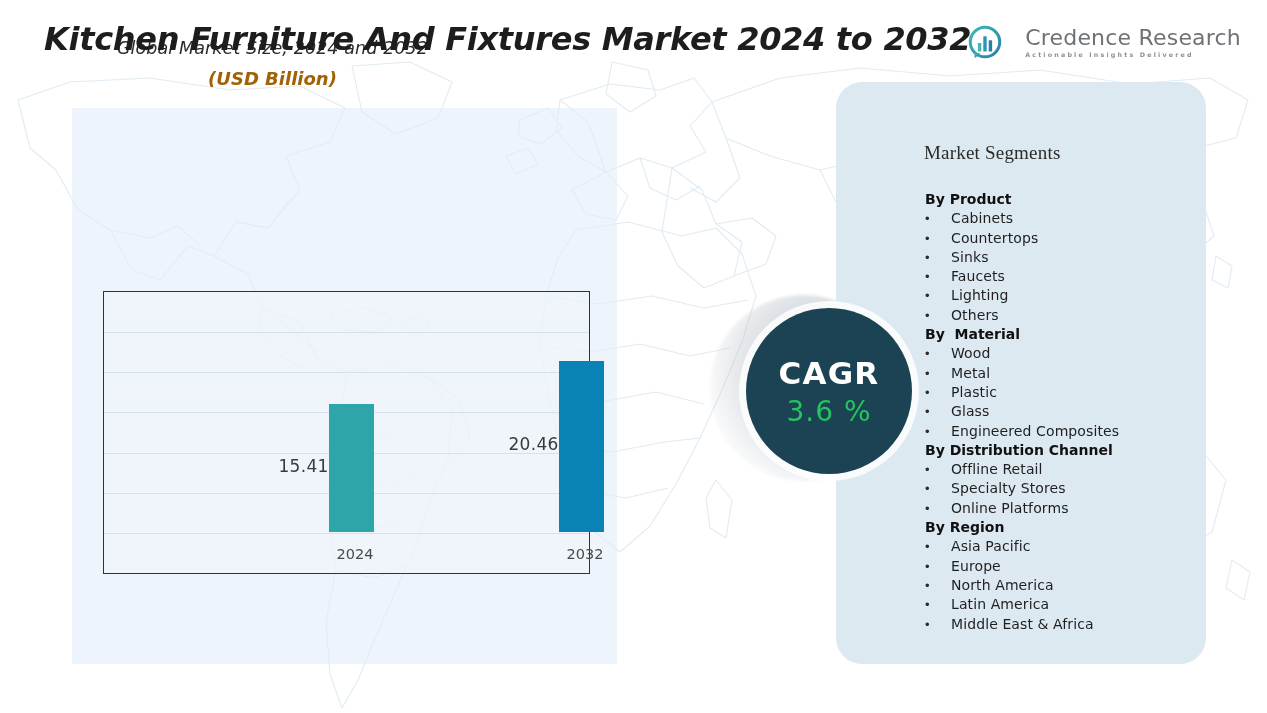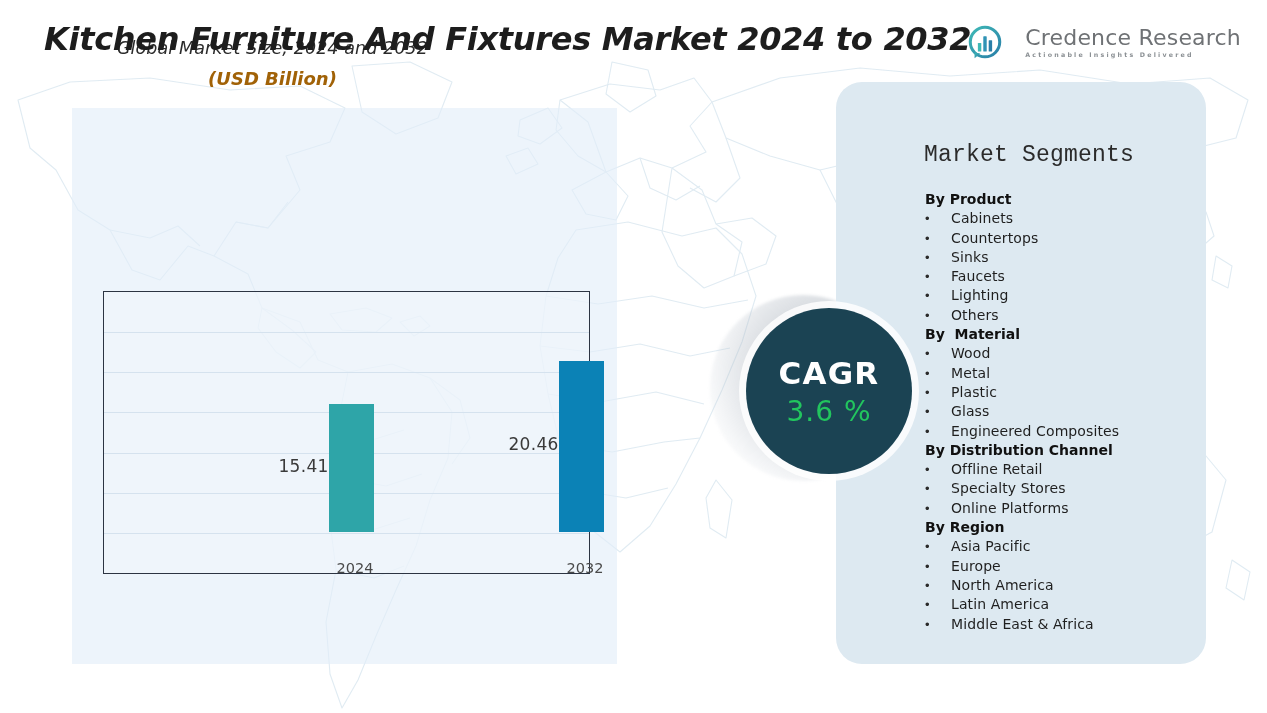--- a/index.html
+++ b/index.html
@@ -142,21 +142,21 @@
     font-family: "DejaVu Sans", sans-serif;
     font-size: 17px;
     color: #3a3a3a;
     margin-bottom: 5px;
     letter-spacing: 0.3px;
   }
   .bar-rect { width: 100%; }
   .bar-label {
     position: absolute;
     top: 100%;
-    margin-top: 28px;
+    margin-top: 14px;
     font-family: "DejaVu Sans", sans-serif;
     font-size: 14.5px;
     color: #4a4a4a;
     white-space: nowrap;
   }
 
   
   #cagr-shadow {
     position: absolute;
     left: 710px; top: 295px;
@@ -200,22 +200,22 @@
     position: absolute;
     left: 836px; top: 82px;
     width: 370px; height: 582px;
     background: #dde9f1;
     border-radius: 26px;
     z-index: 4;
   }
   #segments-heading {
     position: absolute;
     left: 88px; top: 60px;
-    font-family: Liberation Mono, monospace;
-    font-size: 23px;
+    font-family: Liberation Serif, serif;
+    font-size: 19px;
     font-weight: 400;
     color: #2b2b2b;
     letter-spacing: 0.2px;
     text-align: center;
   }
   #segments-list {
     position: absolute;
     left: 89px; top: 108px;
     width: 280px;
   }

